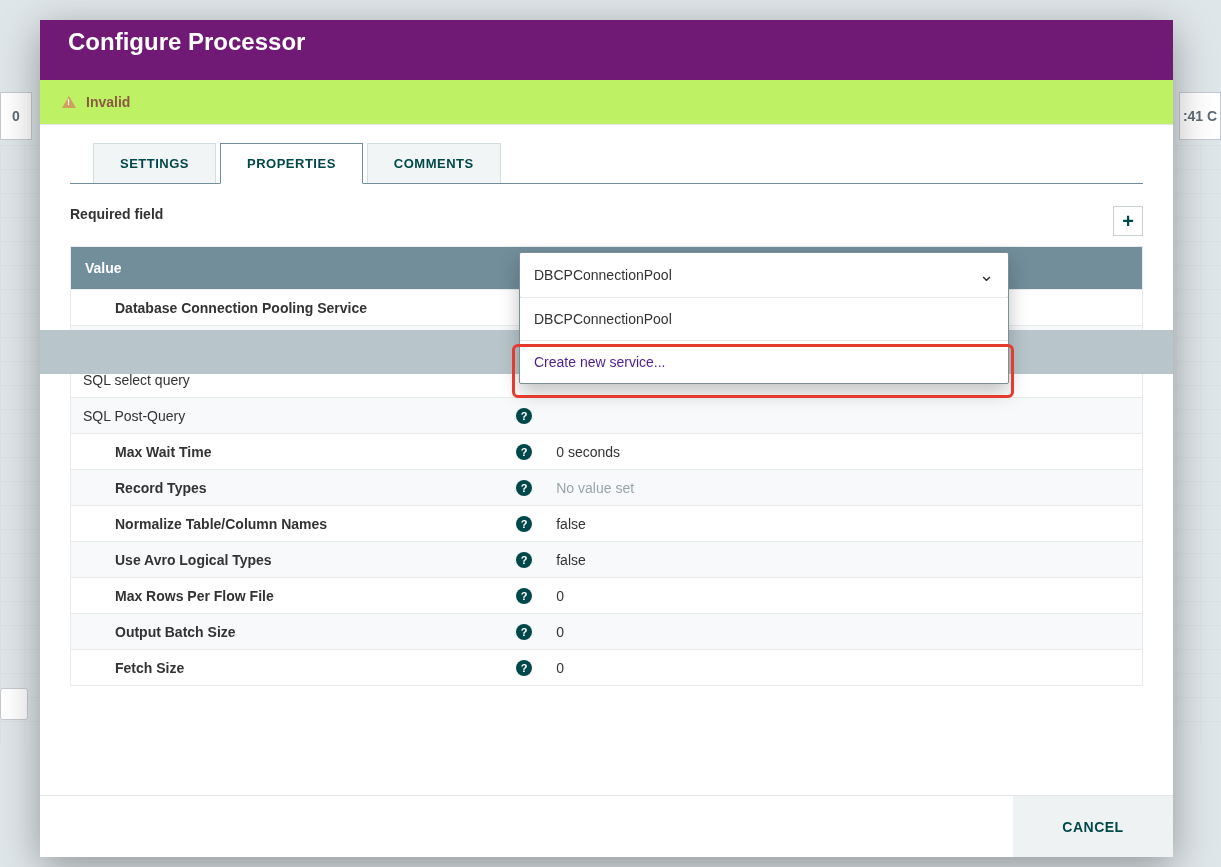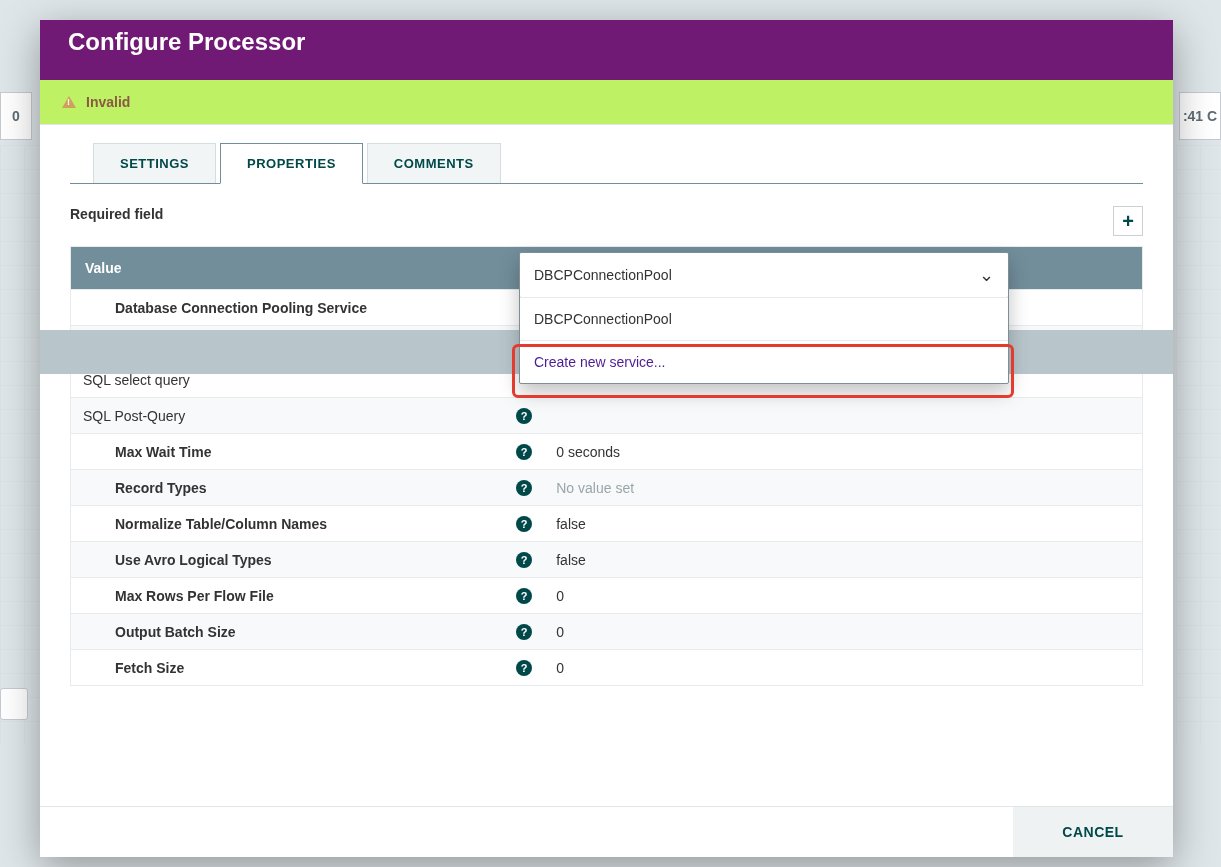--- a/index.html
+++ b/index.html
@@ -167,21 +167,21 @@
     position: absolute; left: 0; right: 0; height: 44px;
     background: #b8c6cc;
   }
   
   .footer {
     display: flex; justify-content: flex-end; gap: 0;
     border-top: 1px solid #e1e6e8;
     background: #fff;
   }
   .btn {
-    min-width: 160px; height: 50px;
+    min-width: 160px; height: 61px;
     display: flex; align-items: center; justify-content: center;
     font-weight: 700; letter-spacing: .5px; font-size: 14px;
     cursor: pointer;
   }
   .btn-secondary { background: #eef2f3; color: #004849; }
   .btn-primary   { background: #728e9b; color: #fff; }
 </style>
 </head>
 <body>
 

